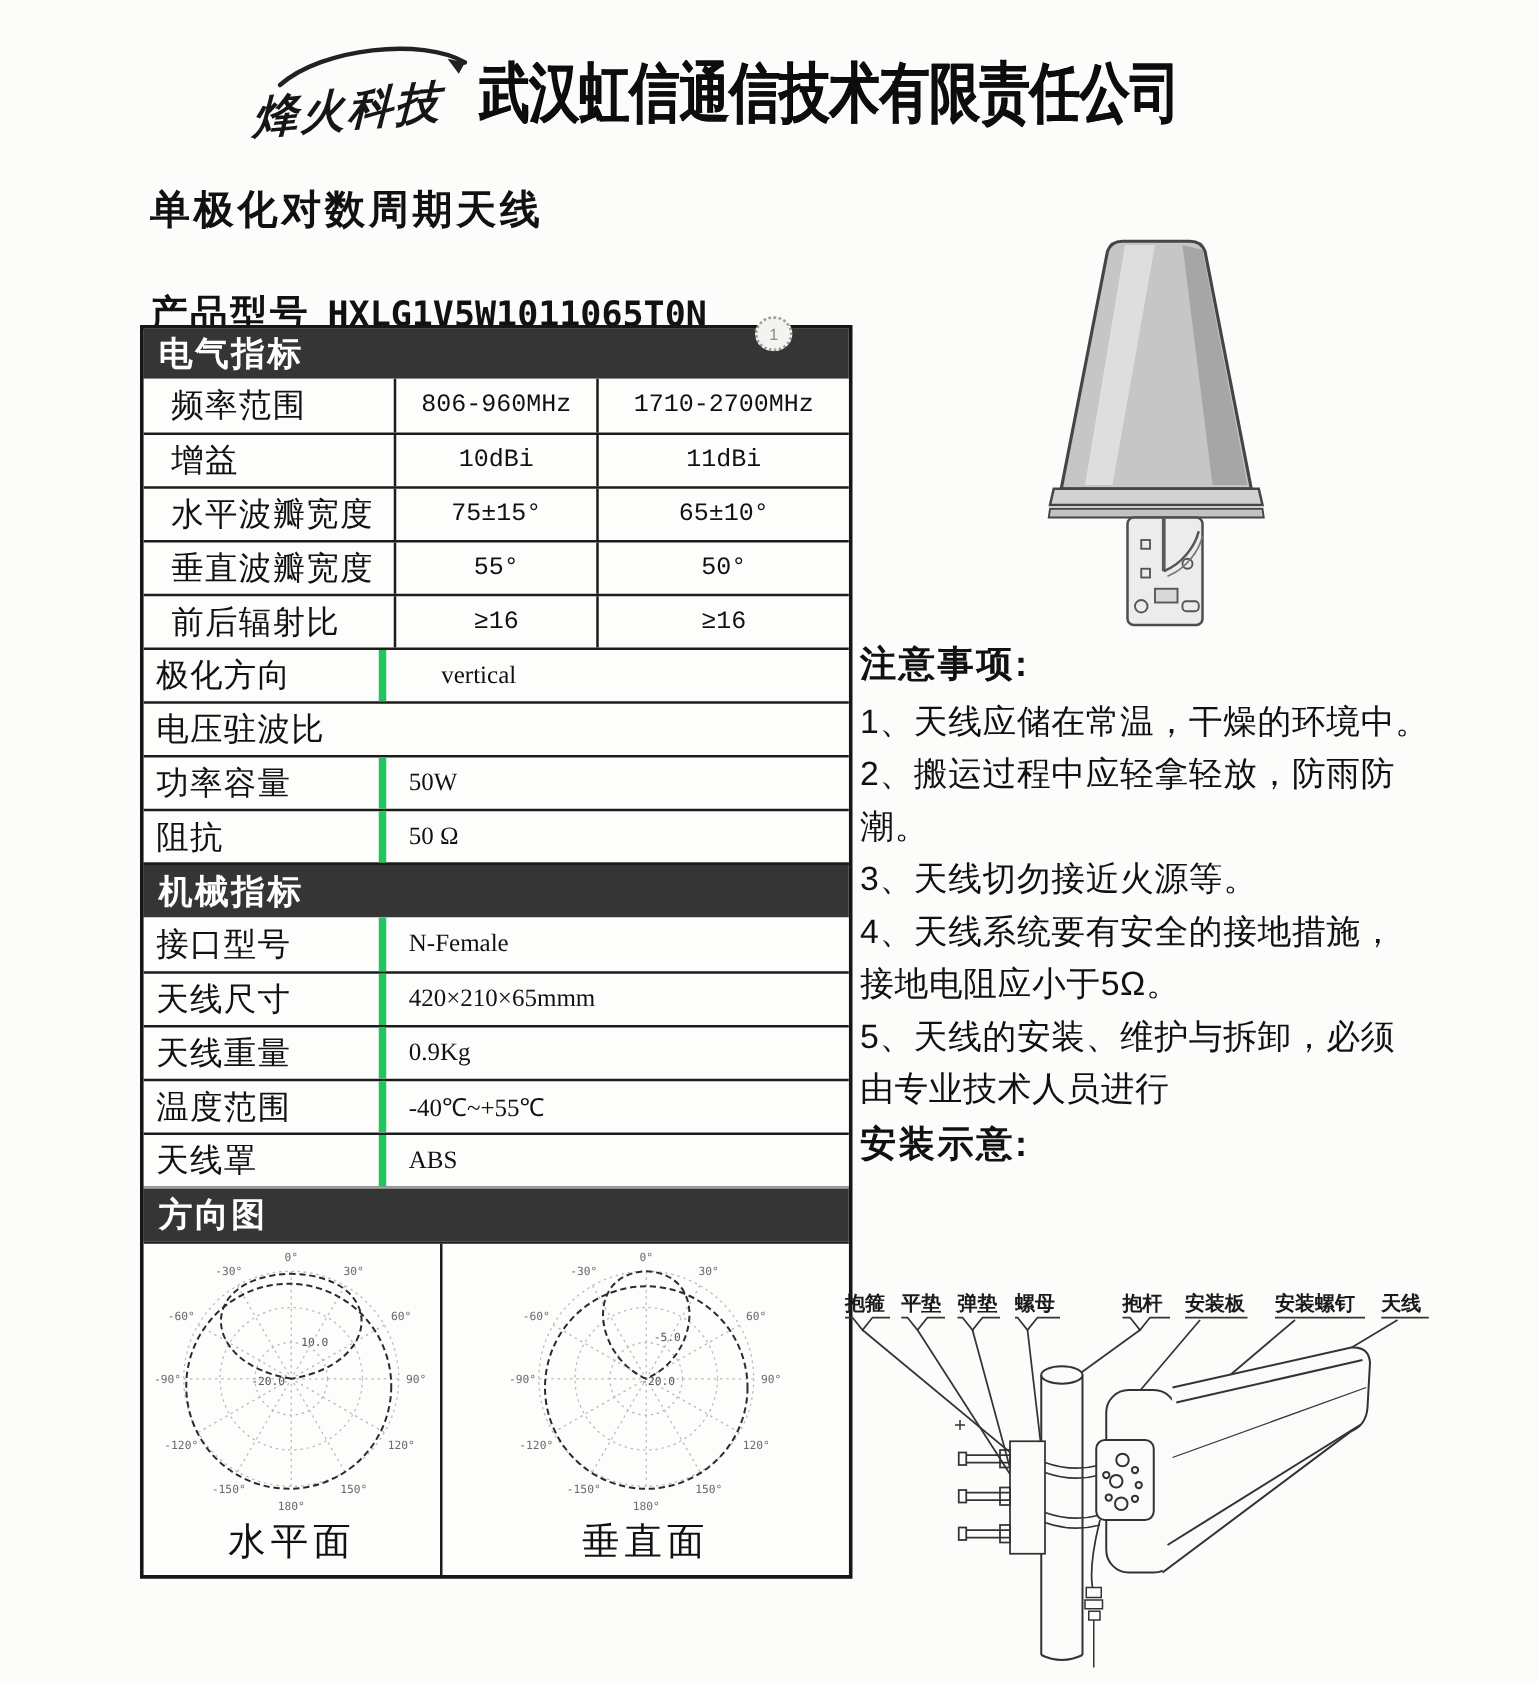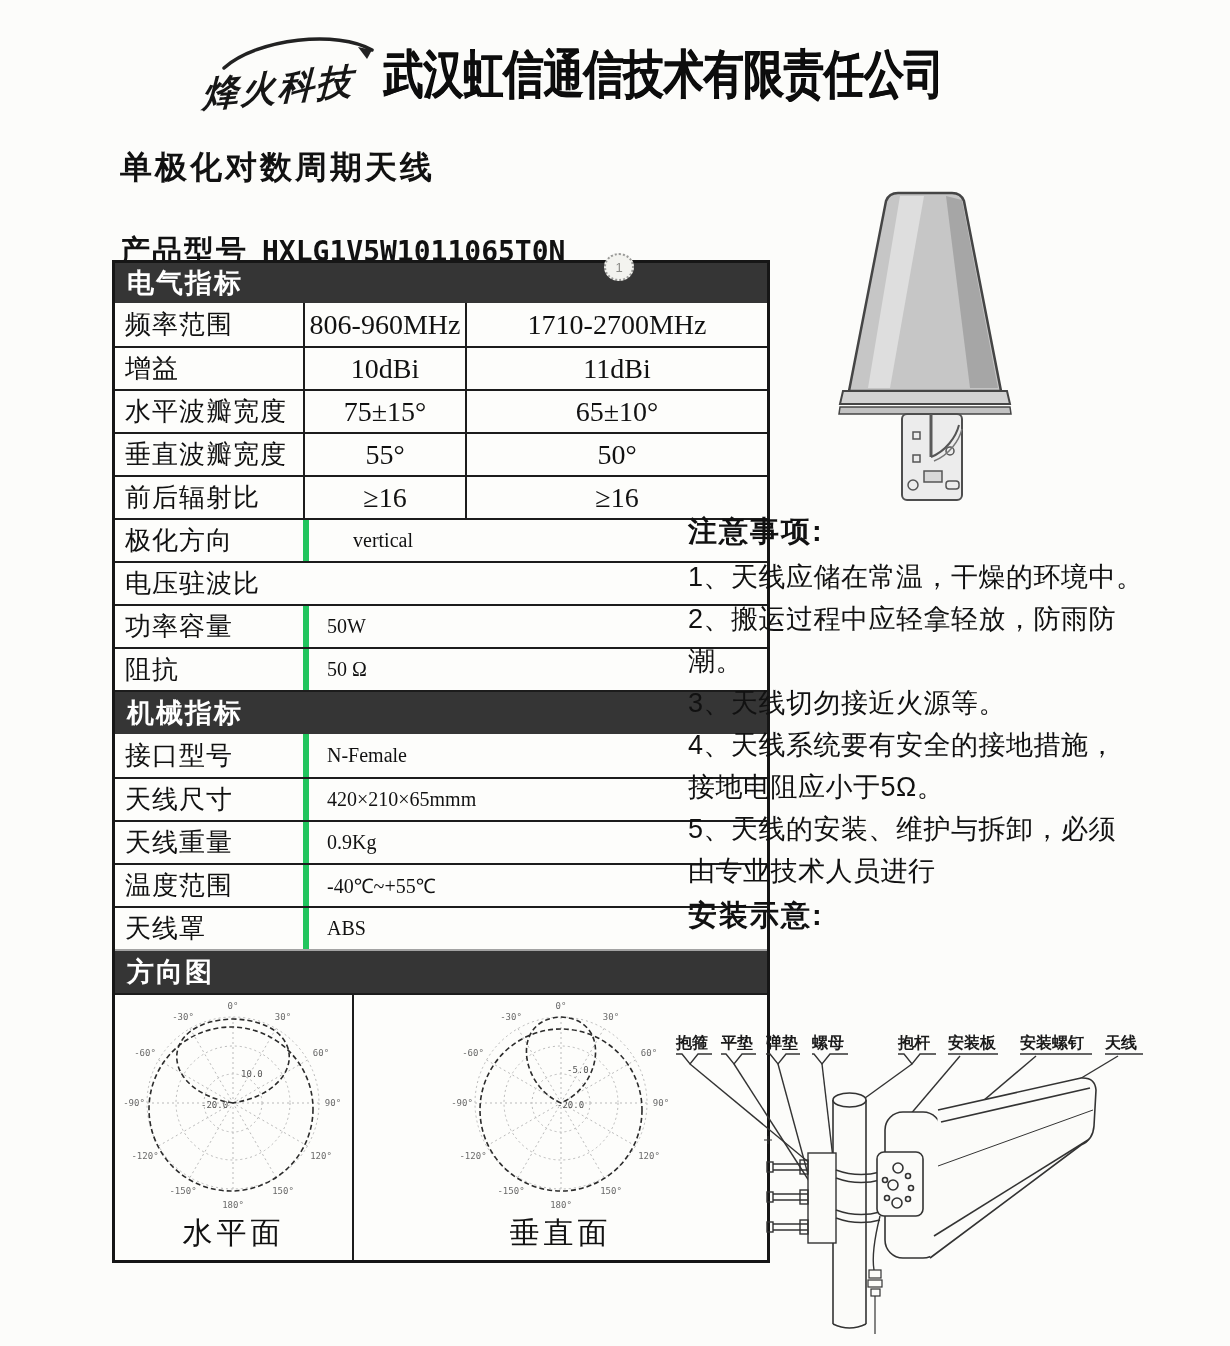--- a/index.html
+++ b/index.html
@@ -19,30 +19,30 @@
   .model-line{position:absolute;left:120px;top:216px;font-size:30px;font-weight:bold;letter-spacing:2px;margin-top:15px;}
   .model-val{font-family:"DejaVu Sans Mono",monospace;font-weight:bold;font-size:28px;
              letter-spacing:0;margin-left:14px;}
 
   
   .stamp{position:absolute;left:604px;top:253px;width:26px;height:24px;border-radius:50%;
          background:#f3f3ef;border:2px dotted #9a9a98;color:#8a8a86;font-size:13px;
          display:flex;align-items:center;justify-content:center;z-index:5;}
 
   
-  .spec{position:absolute;left:112px;top:260px;width:658px;border:3px solid #161616;
+  .spec{position:absolute;left:112px;top:260px;width:570px;border:3px solid #161616;
         background:#fbfbf9;box-sizing:border-box;}
   .bar{height:40px;background:#353535;color:#fff;font-weight:bold;font-size:27px;
        line-height:40px;padding-left:12px;letter-spacing:2px;}
   .row{display:grid;height:43px;border-top:2px solid #1c1c1c;box-sizing:border-box;background:#fdfdfb;}
-  .row.two{grid-template-columns:188px 162px 1fr;}
+  .row.two{grid-template-columns:188px 162px 1fr;padding-left:12px;}
   .row.span{grid-template-columns:188px 1fr;}
   .cell{display:flex;align-items:center;box-sizing:border-box;overflow:hidden;}
   .lbl{padding-left:10px;font-size:26px;letter-spacing:1px;}
-  .val{justify-content:center;font-family:Liberation Serif, serif;font-size:28px;
+  .val{justify-content:center;font-family:Liberation Mono, monospace;font-size:20px;
        border-left:2px solid #1c1c1c;}
   .sval{padding-left:18px;font-family:Liberation Serif, serif;font-size:20px;
         border-left:6px solid #22c55e;}
   .sval.pad40{padding-left:44px;}
 
   .plots{display:grid;grid-template-columns:237px 1fr;height:267px;border-top:2px solid #1c1c1c;
          box-sizing:border-box;background:#fdfdfb;}
   .pcell{position:relative;}
   .pcell.right{border-left:2px solid #1c1c1c;}
   .plane-label{position:absolute;left:0;right:0;bottom:6px;text-align:center;

